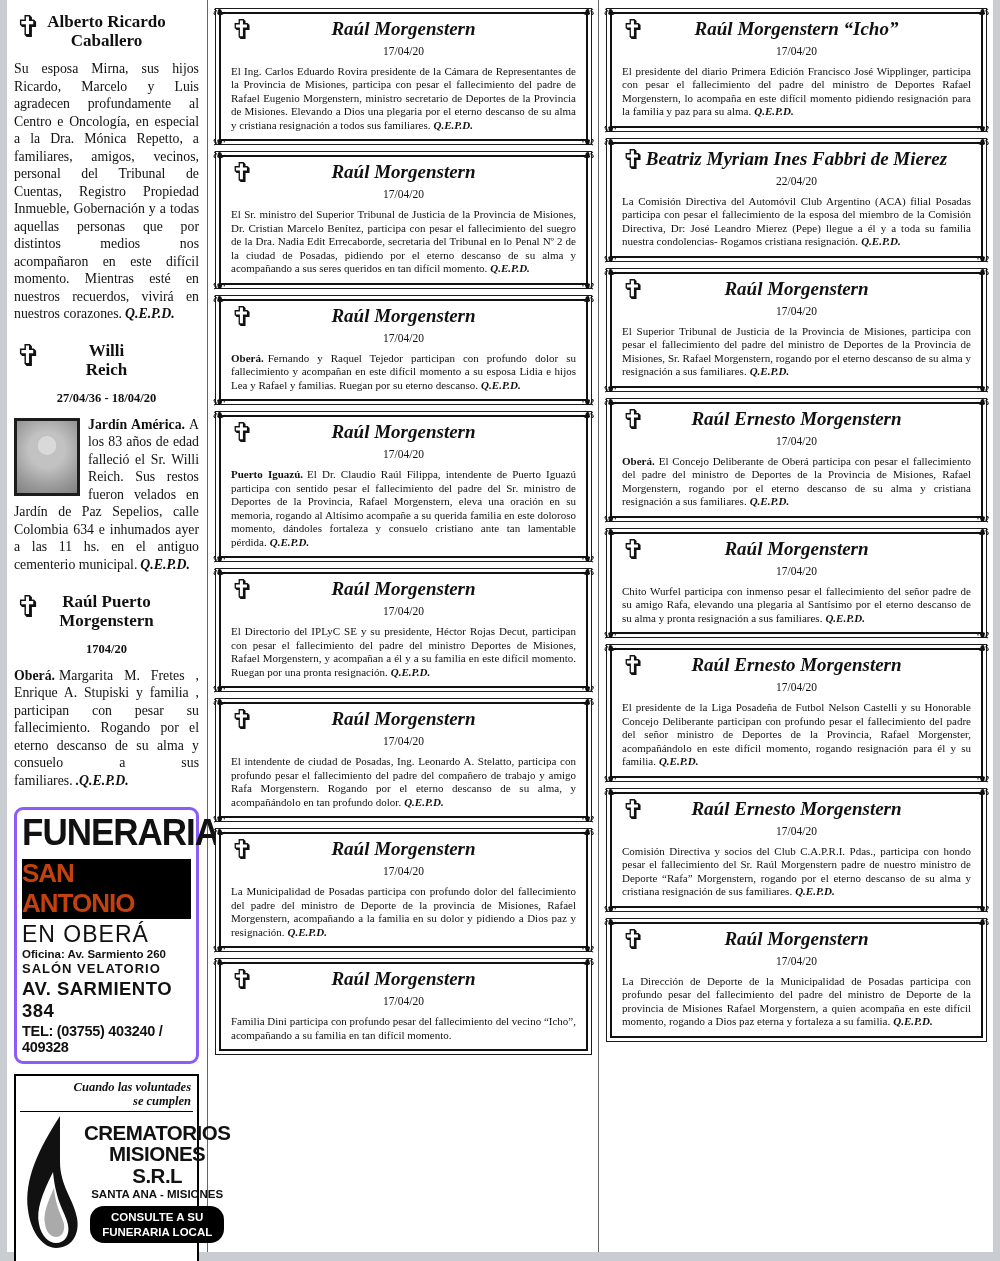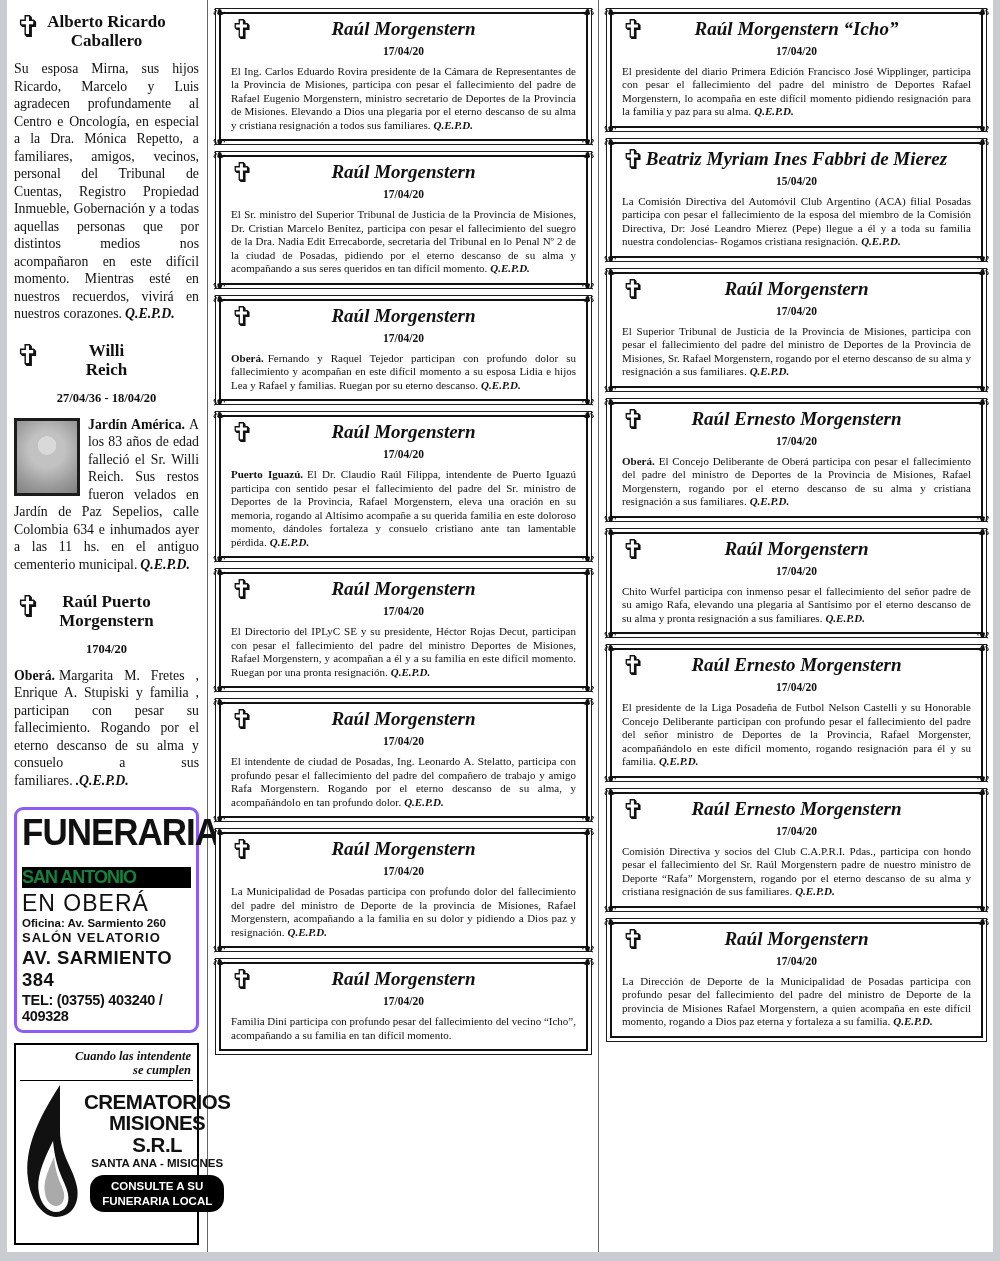--- a/index.html
+++ b/index.html
@@ -22,21 +22,21 @@
   .notice{position:relative;border:1px solid #1a1a1a;padding:3px;margin-bottom:6px;background:#fff;}
   .notice-inner{border:2px solid #111;padding:5px 10px 7px;}
   .corner{position:absolute;font-family:"DejaVu Sans",sans-serif;font-size:17px;line-height:1;color:#111;z-index:2;}
   .corner.tl{top:-5px;left:-4px;}
   .corner.tr{top:-5px;right:-4px;transform:scaleX(-1);}
   .corner.bl{bottom:-6px;left:-4px;transform:scaleY(-1);}
   .corner.br{bottom:-6px;right:-4px;transform:scale(-1,-1);}
   .notice-head{position:relative;text-align:center;}
   .cross{position:absolute;left:0;top:-3px;font-family:"DejaVu Sans",sans-serif;font-size:27px;line-height:1;}
   .notice-title{font-style:italic;font-weight:bold;font-size:19px;line-height:1.1;}
-  .notice-date{font-weight:bold;font-size:11.5px;margin-top:5px;}
+  .notice-date{font-weight:normal;font-size:11.5px;margin-top:5px;}
   .notice-body{font-size:11px;line-height:1.23;text-align:justify;margin:8px 0 0 0;}
   .lead{font-weight:bold;}
   .lead:not(:empty){margin-right:4px;}
   .qepd{font-style:italic;font-weight:bold;margin-left:3px;}
 
   
   .obit{position:relative;padding:6px 1px 12px;}
   .obit-head{position:relative;text-align:center;padding:0 4px;}
   .obit .cross{left:2px;top:0;font-size:30px;}
   .obit-title{font-weight:bold;font-size:17px;line-height:1.12;}
@@ -47,21 +47,21 @@
     background:
       radial-gradient(circle at 50% 34%, #d9d9d9 0 16%, rgba(0,0,0,0) 17%),
       radial-gradient(circle at 50% 40%, #c2c2c2 0 34%, #9b9b9b 70%, #808080);
   }
 
   
   .ad{margin:6px 1px 10px;background:#fff;}
   .ad-sa{border:3px solid #8b5cf6;border-radius:9px;padding:4px 5px 6px;text-align:left;
          font-family:"Liberation Sans",sans-serif;}
   .sa-funeraria{font-weight:bold;font-size:35px;letter-spacing:-1px;line-height:1.0;transform:scaleY(1.08);}
-  .sa-band{background:#000;color:#15803d;font-weight:bold;font-size:18px;letter-spacing:-1px;line-height:1.15;margin-top:18px;}
+  .sa-band{background:#000;color:#c2410c;font-weight:bold;font-size:26px;letter-spacing:-1px;line-height:1.15;margin-top:10px;}
   .sa-obera{font-weight:normal;font-size:23px;letter-spacing:1px;margin-top:2px;}
   .sa-small{font-weight:bold;font-size:11.5px;}
   .sa-salon{font-weight:bold;font-size:13px;letter-spacing:1px;margin-top:1px;}
   .sa-av{font-weight:bold;font-size:18.5px;letter-spacing:0.5px;margin-top:2px;}
   .sa-tel{font-weight:bold;font-size:14.5px;letter-spacing:-0.3px;margin-top:1px;}
 
   .ad-cm{border:2px solid #000;padding:4px 4px 6px;font-family:"Liberation Sans",sans-serif;position:relative;}
   .cm-slogan{font-family:"Liberation Serif",serif;font-style:italic;font-weight:bold;font-size:12.5px;
              text-align:right;border-bottom:1px solid #000;padding:0 2px 2px;line-height:1.15;}
   .cm-main{display:flex;margin-top:2px;}
@@ -119,21 +119,21 @@
       <div class="sa-band">SAN ANTONIO</div>
       <div class="sa-obera">EN OBERÁ</div>
       <div class="sa-small">Oficina: Av. Sarmiento 260</div>
       <div class="sa-salon">SALÓN VELATORIO</div>
       <div class="sa-av">AV. SARMIENTO 384</div>
       <div class="sa-tel">TEL: (03755) 403240 / 409328</div>
     </div>
 
     <div class="ad ad-cm">
       <div class="cm-slogan">
-        <div>Cuando las intendente</div>
+        <div>Cuando las voluntades</div>
         <div>se cumplen</div>
       </div>
       <div class="cm-main">
         <div class="cm-flame">
           <svg width="64" height="150" viewBox="0 0 64 150">
             <path d="M40 2 C18 36 4 66 8 96 C11 120 24 134 36 134 C52 134 60 120 57 104 C54 86 40 72 40 48 C40 32 40 16 40 2 Z" fill="#111"></path>
             <path d="M33 58 C22 80 16 96 19 110 C21 122 29 129 36 129 C45 129 50 121 48 111 C46 99 36 90 33 58 Z" fill="#fff"></path>
             <path d="M34 74 C27 90 23 100 25 110 C26 118 31 123 36 123 C42 123 45 117 44 110 C42 101 36 95 34 74 Z" fill="#aaa"></path>
           </svg>
         </div>
@@ -285,21 +285,21 @@
   </div>
       <div class="notice">
     <span class="corner tl">❧</span>
     <span class="corner tr">❧</span>
     <span class="corner bl">❧</span>
     <span class="corner br">❧</span>
     <div class="notice-inner">
       <div class="notice-head">
         <span class="cross">✞</span>
         <div class="notice-title">Beatriz Myriam Ines Fabbri de Mierez</div>
-        <div class="notice-date">15/04/20</div>
+        <div class="notice-date">22/04/20</div>
       </div>
       <p class="notice-body"><b class="lead"></b><span>La Comisión Directiva del Automóvil Club Argentino (ACA) filial Posadas participa con pesar el fallecimiento de la esposa del miembro de la Comisión Directiva, Dr: José Leandro Mierez (Pepe)  llegue a él y a toda su familia nuestra condolencias- Rogamos cristiana resignación.</span><b class="qepd">Q.E.P.D.</b></p>
     </div>
   </div>
       <div class="notice">
     <span class="corner tl">❧</span>
     <span class="corner tr">❧</span>
     <span class="corner bl">❧</span>
     <span class="corner br">❧</span>
     <div class="notice-inner">

